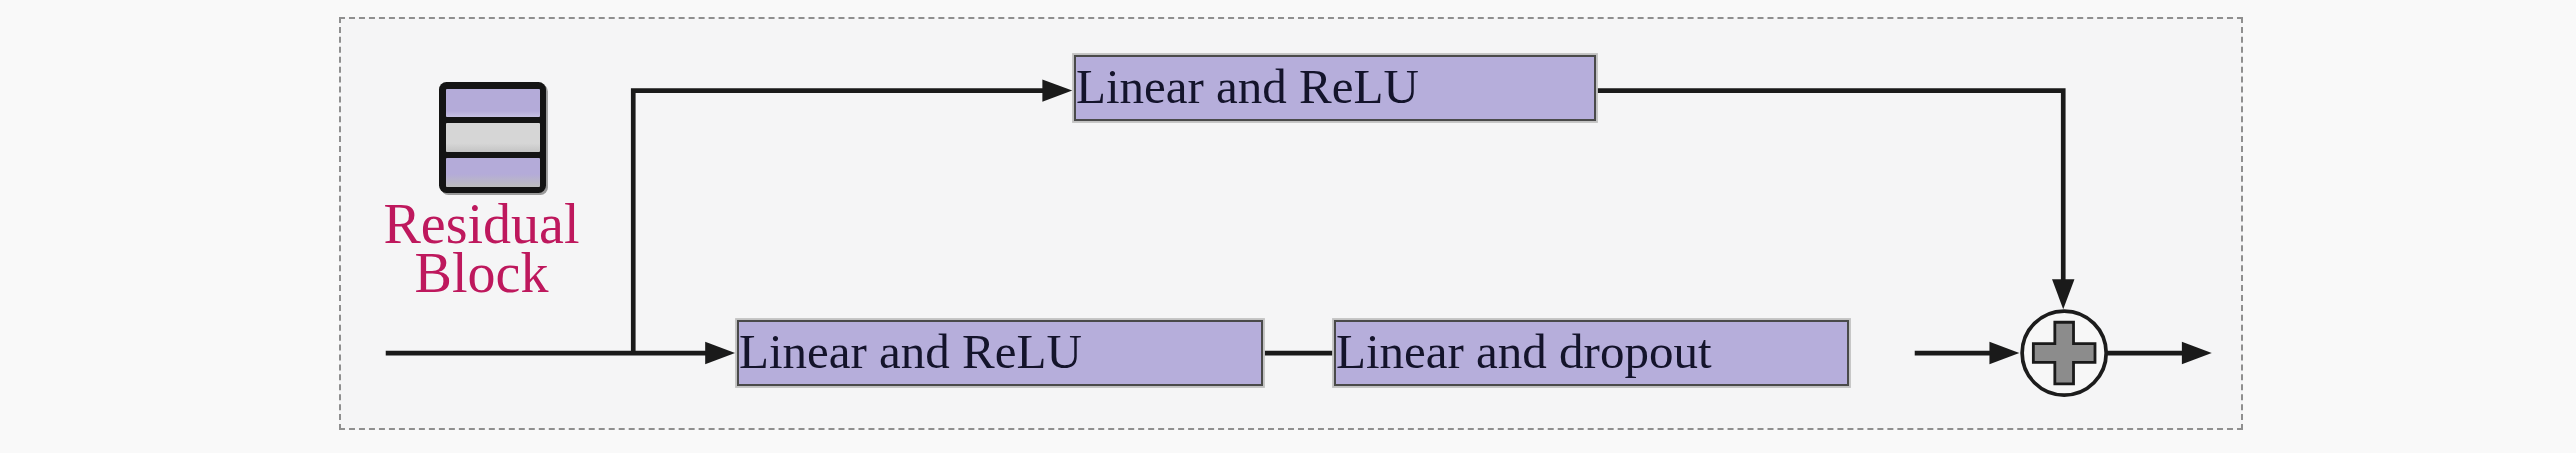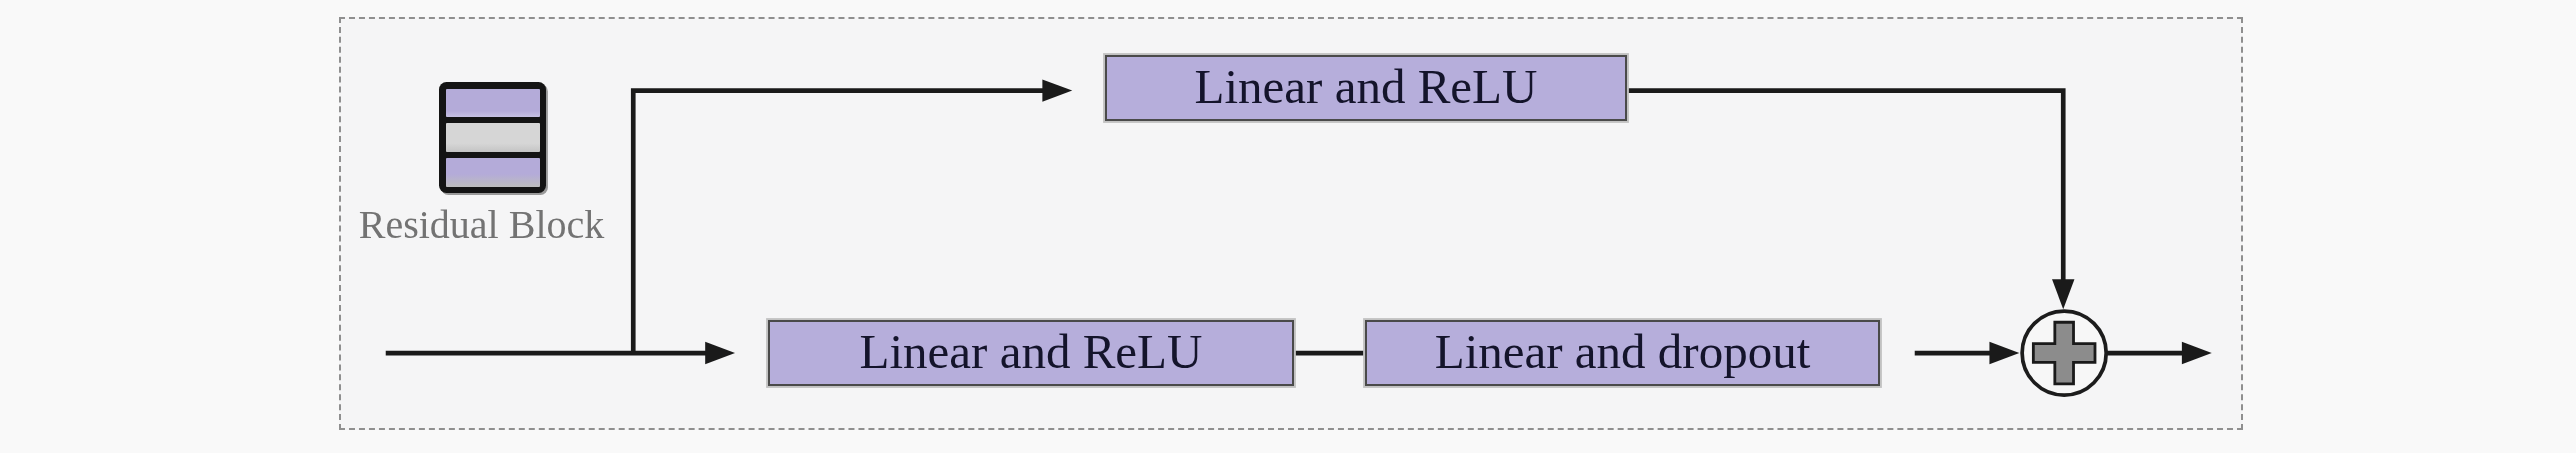--- a/index.html
+++ b/index.html
@@ -40,37 +40,36 @@
   }
   .rb-stripe { flex: 1; border-radius: 0.9px; }
   .rb-stripe.purple { background: linear-gradient(#b4abd9 78%, #c6c0e2); }
   .rb-stripe.gray   { background: linear-gradient(#d6d6d6 70%, #c4c4c4); }
   .rb-stripe.purple-fade { background: linear-gradient(#b4abd9 55%, #bdbdbd); }
   .rb-label {
     position: absolute;
     left: 358px; top: 200px;
     width: 247px;
     text-align: center;
-    font-size: 40px;
+    font-size: 56px;
     line-height: 49px;
-    color: #737373;
+    color: #be185d;
   }
   
   .node {
     position: absolute;
     height: 62px;
     background: #b6aedb;
     border: 2.8px solid #4a4a4a;
     box-shadow: 0 0 0 1.9px #c2c2c2;
     color: #14142b;
     font-size: 49px;
     line-height: 60px;
-    text-align: center;
+    text-align: left;
     white-space: nowrap;
-    margin-left: 31px;
   }
   .node.top-branch   { left: 1074px; top: 55px;  width: 518px; }
   .node.main-first   { left: 737px;  top: 320px; width: 522px; }
   .node.main-second  { left: 1334px; top: 320px; width: 511px; }
 </style>
 </head>
 <body>
 
 <div class="canvas">
 

